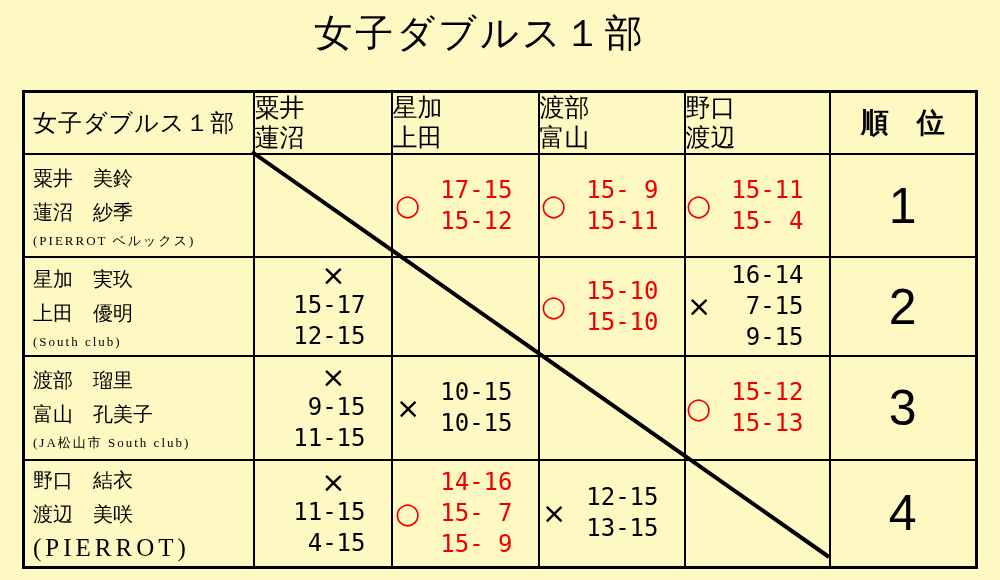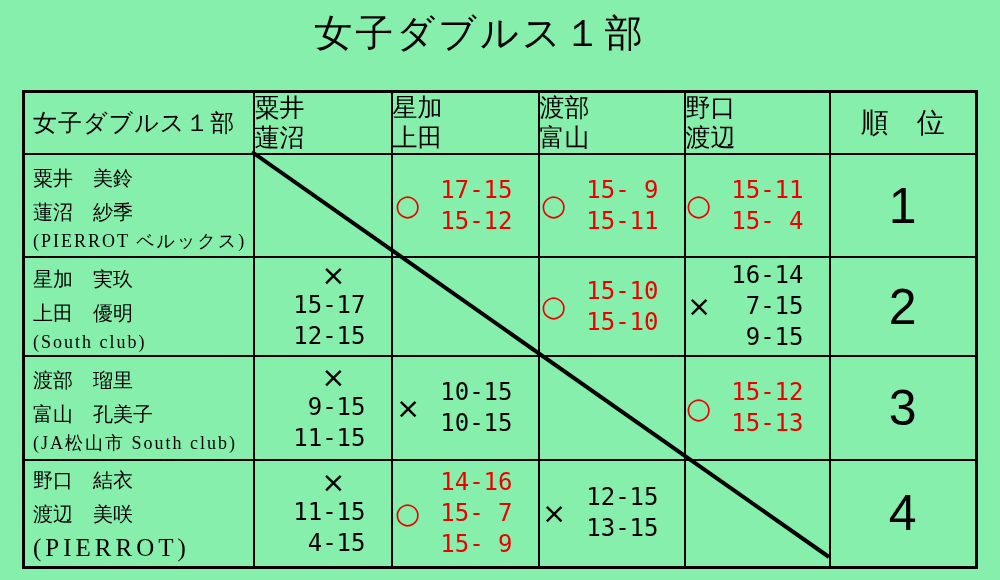--- a/index.html
+++ b/index.html
@@ -1,31 +1,31 @@
 <!DOCTYPE html>
 <html><head>
 <meta charset="utf-8">
 <style>
   html,body{margin:0;padding:0;background:#fff;}
-  .page{position:relative;width:1000px;height:580px;background:#86efac;overflow:hidden;
+  .page{position:relative;width:1000px;height:580px;background:#fef9c3;overflow:hidden;
         font-family:"Liberation Serif","DejaVu Serif",serif;color:#000;}
   .title{position:absolute;top:8px;left:0;width:960px;text-align:center;
          font-size:38px;letter-spacing:3px;}
   .table-wrap{position:absolute;left:22px;top:90px;}
   table{border-collapse:collapse;table-layout:fixed;width:953px;border:3px solid #000;}
   td{border:2px solid #000;padding:0;vertical-align:middle;overflow:hidden;}
   tr.hdr{height:62px;} tr.r0{height:103px;} tr.r1{height:99px;}
   tr.r2{height:104px;} tr.r3{height:107px;}
   .corner{font-size:24px;padding-left:8px;letter-spacing:1px;}
   .chead{text-align:left;font-size:25px;line-height:30px;white-space:pre-line;}
-  .rank-head{text-align:center;font-size:28px;font-weight:normal;
+  .rank-head{text-align:center;font-size:28px;font-weight:bold;
              font-family:"Liberation Sans","DejaVu Sans",sans-serif;}
   .names-cell{padding:2px 4px 2px 8px;}
   .names{font-size:20px;line-height:34px;white-space:pre-line;}
-  .club{font-size:18px;line-height:20px;margin-top:2px;letter-spacing:2px;white-space:pre;}
+  .club{font-size:13px;line-height:20px;margin-top:2px;letter-spacing:2px;white-space:pre;}
   .club.large{font-size:25px;line-height:30px;letter-spacing:4px;}
   .match{text-align:right;padding-right:25px;}
   .symbol{display:inline-block;vertical-align:middle;margin-right:20px;
           font-family:"DejaVu Sans","Liberation Sans",sans-serif;font-size:29px;line-height:29px;}
   .scores{display:inline-block;vertical-align:middle;text-align:right;white-space:pre;
           font-family:"DejaVu Sans Mono","Liberation Mono",monospace;
           font-size:24px;line-height:31px;}
   .win{color:#ee0000;}
   .loss{color:#000;}
   .rank-cell{text-align:center;font-family:"Liberation Sans","DejaVu Sans",sans-serif;

